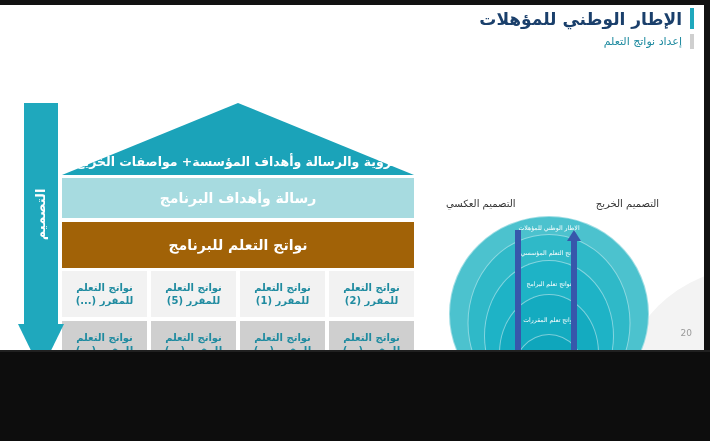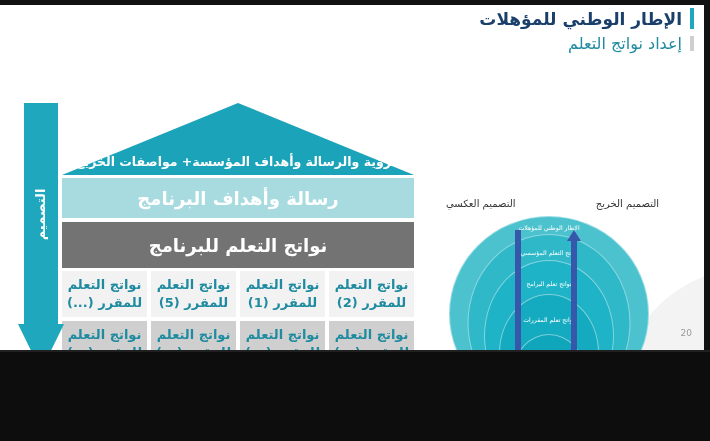--- a/index.html
+++ b/index.html
@@ -56,21 +56,21 @@
     color:#1a3f6b;
     font-size:17px;
     font-weight:bold;
     letter-spacing:0px;
     white-space:nowrap;
   }
   .title-bar{width:4px;height:21px;background:#1fa8bd;flex:0 0 auto;}
   .subtitle-row{display:flex;align-items:center;justify-content:flex-start;gap:8px;margin-top:5px;}
   .subtitle-text{
     color:#1f8ba0;
-    font-size:16px;
+    font-size:11px;
     white-space:nowrap;
   }
   .subtitle-bar{width:4px;height:15px;background:#cfcfcf;flex:0 0 auto;}
 
   
   .design-arrow{
     position:absolute;
     left:18px;top:103px;
     width:46px;height:268px;
     z-index:10;
@@ -119,41 +119,41 @@
     color:#ffffff;
     font-size:12.5px;
     font-weight:bold;
     line-height:1.35;
     direction:rtl;
   }
 
   .band{
     width:352px;
     display:flex;align-items:center;justify-content:center;
-    color:#ffffff;font-weight:bold;font-size:18px;
+    color:#ffffff;font-weight:bold;font-size:14px;
     direction:rtl;
     box-sizing:border-box;
   }
   .band.light{height:40px;background:#a7dbe0;margin-top:3px;}
-  .band.dark{height:46px;background:#737373;margin-top:4px;}
+  .band.dark{height:46px;background:#a16207;margin-top:4px;}
 
   .grid{
     width:352px;
     margin-top:3px;
     display:flex;flex-direction:column;gap:4px;
     direction:rtl;
   }
   .grid-row{display:flex;gap:4px;}
   .cell{
     flex:1 1 0;
     height:46px;
     display:flex;align-items:center;justify-content:center;
     text-align:center;
     color:#1f8ba0;
-    font-size:13px;
+    font-size:10px;
     font-weight:bold;
     line-height:1.35;
     direction:rtl;
   }
   .cell.pale{background:#f2f2f2;}
   .cell.grey{background:#cfcfcf;}
 
   
   .circle-wrap{
     position:absolute;

